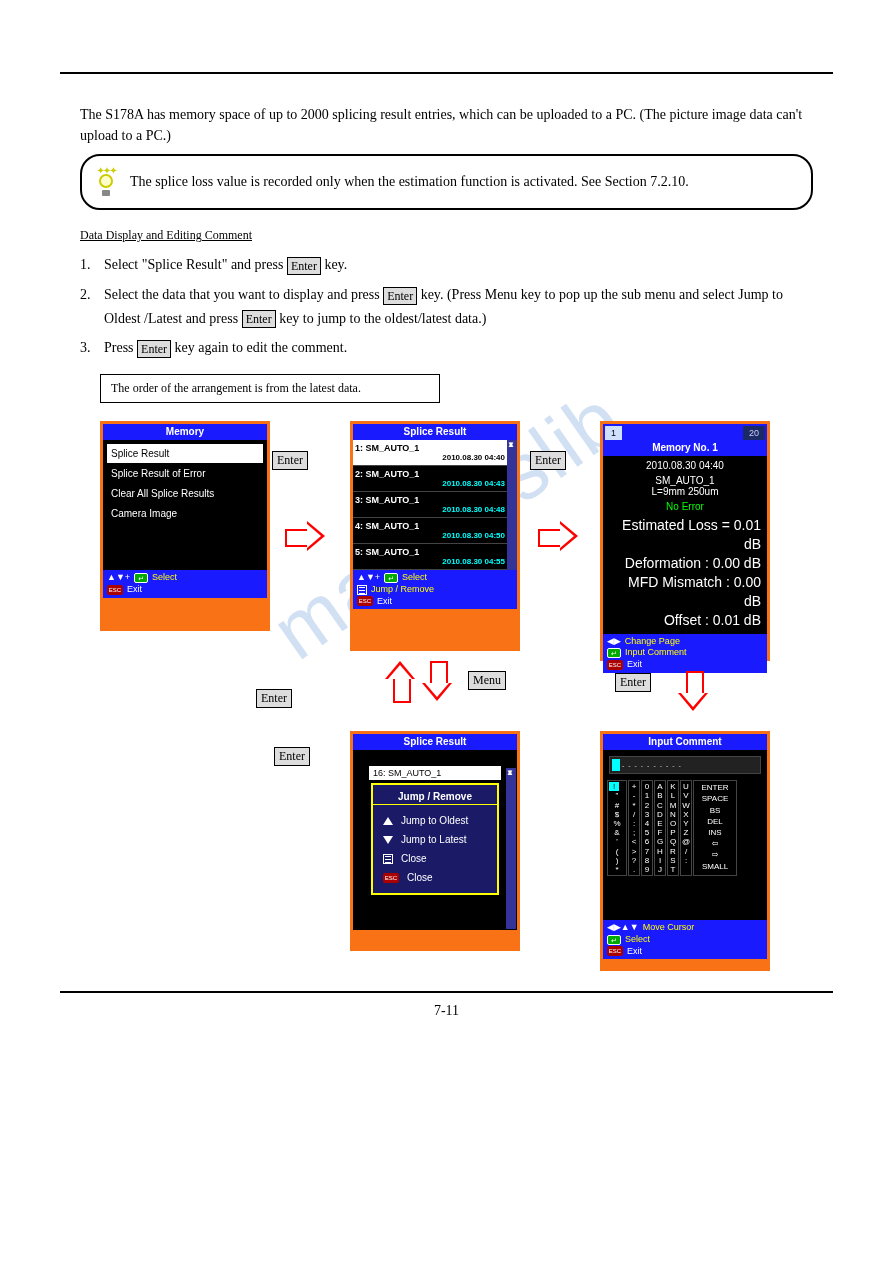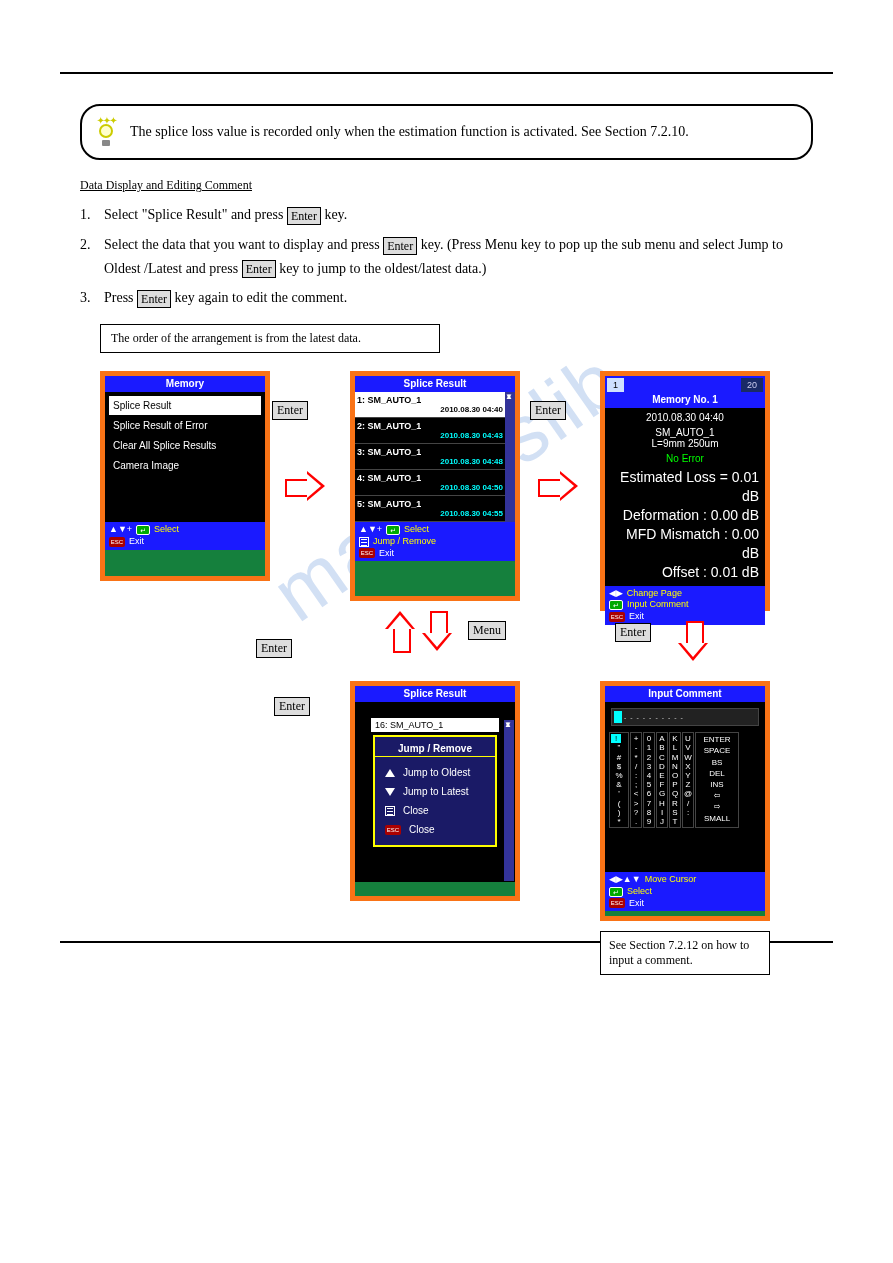--- a/index.html
+++ b/index.html
@@ -113,25 +113,25 @@
   }
   
   .screens {
     position: relative;
     margin-top: 6px;
     height: 570px;
   }
   .device {
     position: absolute;
     width: 170px;
-    border: 5px solid #f97316;
+    border: 3px solid #f97316;
     font-family: Arial, sans-serif;
     font-size: 10px;
     color: #fff;
-    background: #15803d;
+    background: #f97316;
   }
   .device .titlebar {
     background: #1a1aff;
     color: #fff;
     font-weight: bold;
     text-align: center;
     padding: 2px 0;
     border-bottom: 1px solid #1a1aff;
   }
   .device .content {
@@ -365,20 +365,21 @@
   .tri-up { border-left:5px solid transparent; border-right:5px solid transparent; border-bottom:8px solid #fff;}
   .tri-down { border-left:5px solid transparent; border-right:5px solid transparent; border-top:8px solid #fff;}
 </style>
 </head>
 <body>
 
 <div class="page">
   <div class="watermark">manualslib</div>
   <div class="hr-top"></div>
 
+  <div class="body-text">The S178A has memory space of up to 2000 splicing result entries, which can be uploaded to a PC. (The picture image data can't upload to a PC.)</div>
 
   <div class="tip-box">
     <div class="bulb">
       <div class="rays">✦✦✦</div>
       <div class="glass"></div>
       <div class="base"></div>
     </div>
     <div>The splice loss value is recorded only when the estimation function is activated. See Section 7.2.10.</div>
   </div>
 
@@ -678,18 +679,18 @@
             <span class="g-enter">↵</span>
             <span class="yellow">Select</span>
           </div>
         <div class="line">
             <span class="g-esc">ESC</span>
             <span>Exit</span>
           </div>
       </div>
     </div>
 
-    <div class="see-box" style="left:540px; top:570px;">See Section 7.2.12 on how to input a comment.</div>
 
   </div>
 
   <div class="hr-bottom"></div>
+  <div class="page-num">7-11</div>
 </div>
 
 </body></html>

